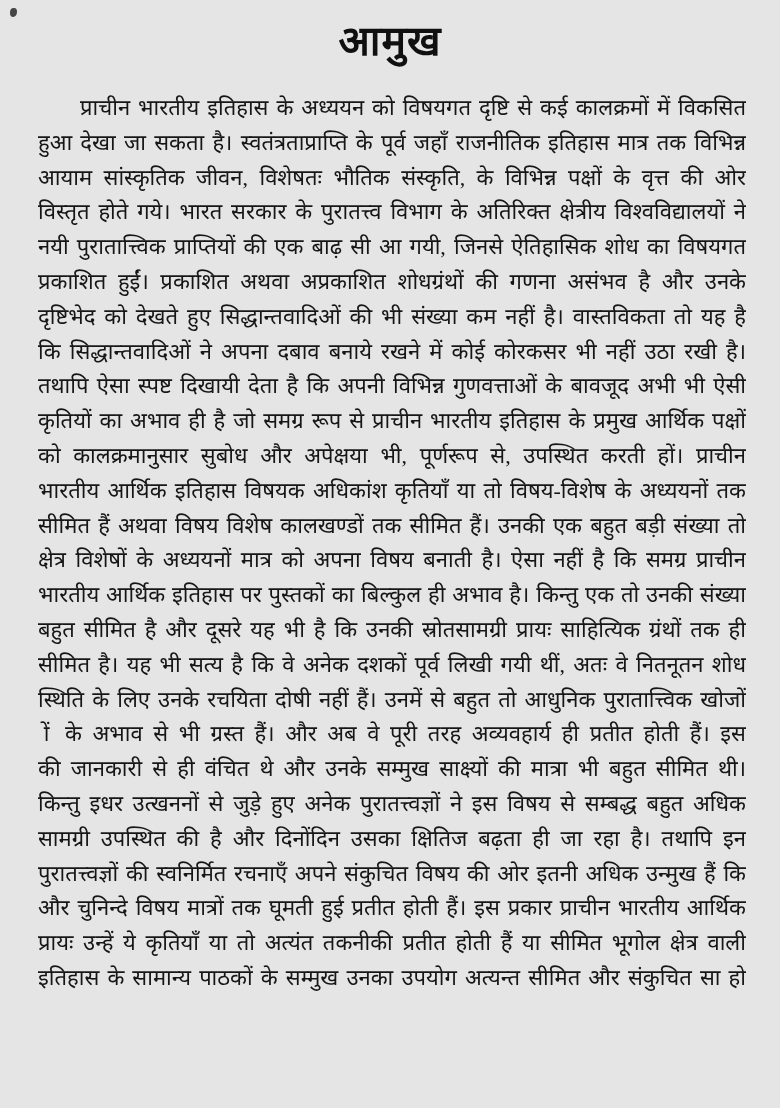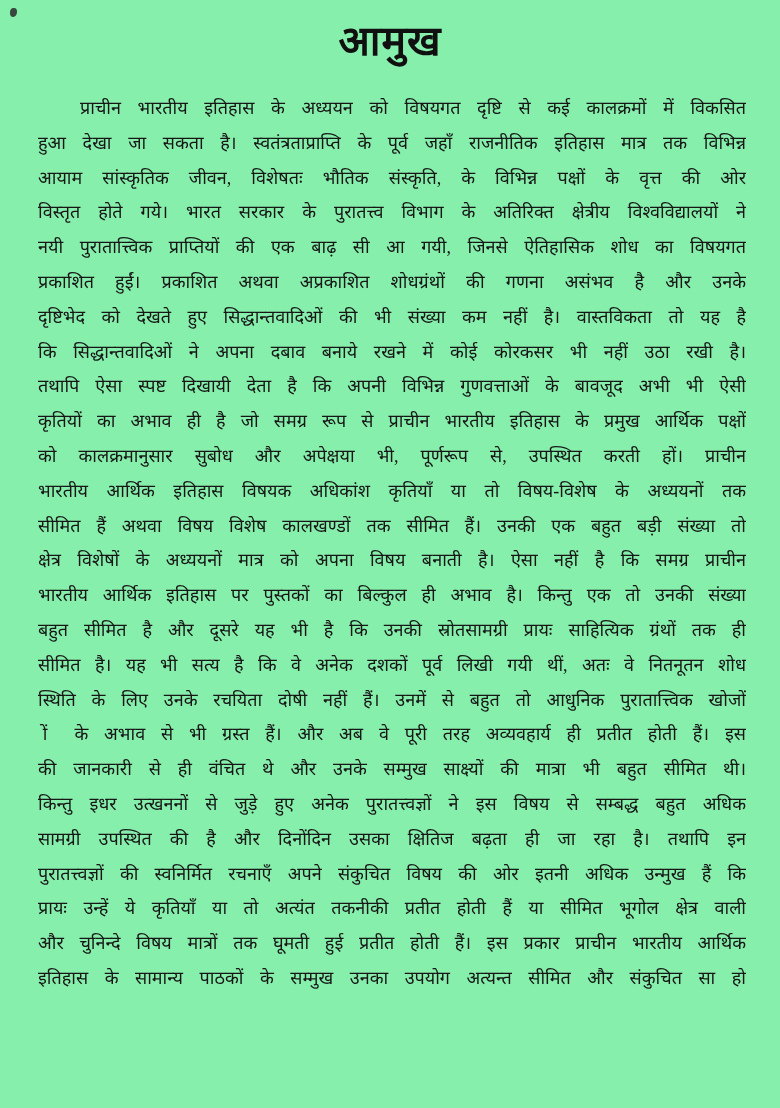--- a/index.html
+++ b/index.html
@@ -4,21 +4,21 @@
 <style>
   html, body {
     margin: 0;
     padding: 0;
     background: #ffffff;
   }
   .page {
     position: relative;
     width: 780px;
     height: 1108px;
-    background: #86efac;
+    background: #e5e5e5;
     overflow: hidden;
     font-family: "Liberation Serif", "DejaVu Serif", serif;
     color: #141414;
   }
   .scan-speck {
     position: absolute;
     left: 10px;
     top: 8px;
     width: 7px;
     height: 9px;
@@ -34,21 +34,21 @@
     line-height: 52px;
     font-weight: 700;
     letter-spacing: 1px;
     color: #101010;
   }
   .body-text {
     margin: 24px auto 0 38px;
     width: 708px;
   }
   .line {
-    font-size: 18px;
+    font-size: 22px;
     line-height: 34.8px;
     height: 34.8px;
     overflow: hidden;
     text-align: justify;
     text-align-last: justify;
     -moz-text-align-last: justify;
     word-spacing: 1px;
     color: #161616;
   }
   .line.first {
@@ -78,17 +78,17 @@
       <div class="line">क्षेत्र विशेषों के अध्ययनों मात्र को अपना विषय बनाती है। ऐसा नहीं है कि समग्र प्राचीन</div>
       <div class="line">भारतीय आर्थिक इतिहास पर पुस्तकों का बिल्कुल ही अभाव है। किन्तु एक तो उनकी संख्या</div>
       <div class="line">बहुत सीमित है और दूसरे यह भी है कि उनकी स्रोतसामग्री प्रायः साहित्यिक ग्रंथों तक ही</div>
       <div class="line">सीमित है। यह भी सत्य है कि वे अनेक दशकों पूर्व लिखी गयी थीं, अतः वे नितनूतन शोध</div>
       <div class="line">स्थिति के लिए उनके रचयिता दोषी नहीं हैं। उनमें से बहुत तो आधुनिक पुरातात्त्विक खोजों</div>
       <div class="line">&nbsp;ों के अभाव से भी ग्रस्त हैं। और अब वे पूरी तरह अव्यवहार्य ही प्रतीत होती हैं। इस</div>
       <div class="line">की जानकारी से ही वंचित थे और उनके सम्मुख साक्ष्यों की मात्रा भी बहुत सीमित थी।</div>
       <div class="line">किन्तु इधर उत्खननों से जुड़े हुए अनेक पुरातत्त्वज्ञों ने इस विषय से सम्बद्ध बहुत अधिक</div>
       <div class="line">सामग्री उपस्थित की है और दिनोंदिन उसका क्षितिज बढ़ता ही जा रहा है। तथापि इन</div>
       <div class="line">पुरातत्त्वज्ञों की स्वनिर्मित रचनाएँ अपने संकुचित विषय की ओर इतनी अधिक उन्मुख हैं कि</div>
+      <div class="line">और चुनिन्दे विषय मात्रों तक घूमती हुई प्रतीत होती हैं। इस प्रकार प्राचीन भारतीय आर्थिक</div>
       <div class="line">प्रायः उन्हें ये कृतियाँ या तो अत्यंत तकनीकी प्रतीत होती हैं या सीमित भूगोल क्षेत्र वाली</div>
-      <div class="line">और चुनिन्दे विषय मात्रों तक घूमती हुई प्रतीत होती हैं। इस प्रकार प्राचीन भारतीय आर्थिक</div>
       <div class="line">इतिहास के सामान्य पाठकों के सम्मुख उनका उपयोग अत्यन्त सीमित और संकुचित सा हो</div>
     </div>
 </div>
 
 </body></html>

